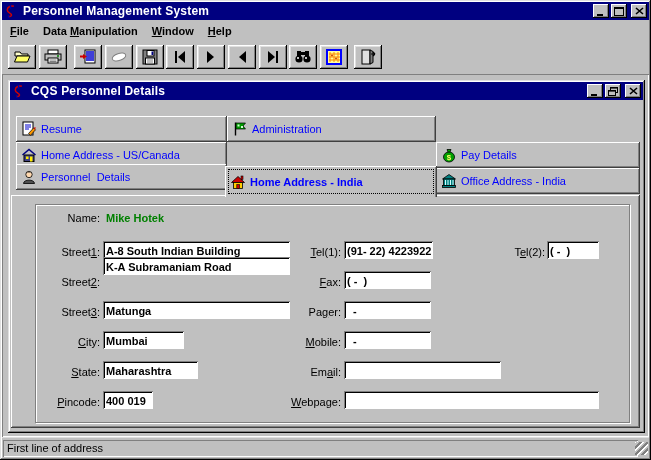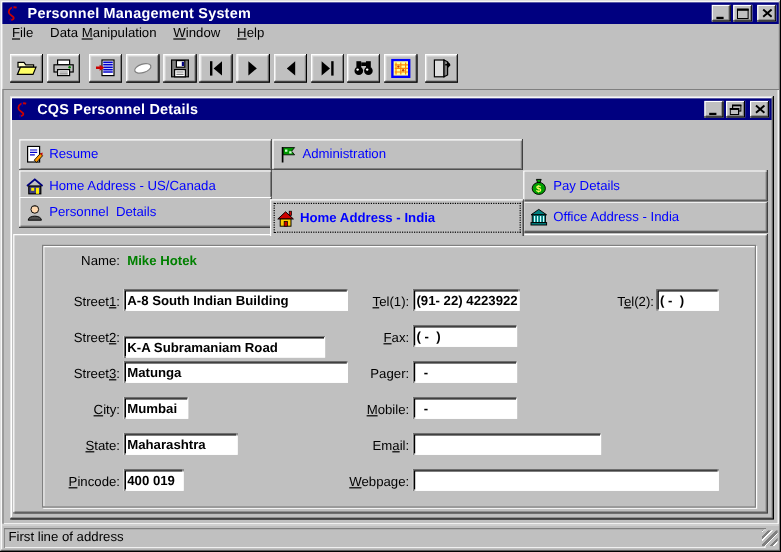--- a/index.html
+++ b/index.html
@@ -14,21 +14,21 @@
   #main-window { position:absolute; inset:0; }
 
   
   #main-titlebar, #child-titlebar { position:absolute; height:18px; background:#000080; display:flex; align-items:center; padding:0 2px; }
   #main-titlebar { left:2px; top:2px; width:647px; }
   .title-text { color:#fff; font-weight:bold; font-size:12px; margin-left:4px; flex:1; white-space:nowrap; letter-spacing:0.2px; }
   .cap-btn { width:16px; height:14px; margin-left:2px; display:flex; align-items:center; justify-content:center; background:#c0c0c0; box-shadow: inset -1px -1px 0 #000, inset 1px 1px 0 #fff, inset -2px -2px 0 #808080; flex:none; }
   .cap-gap { width:2px; flex:none; }
 
   
-  #menubar { position:absolute; left:2px; top:20px; width:647px; height:19px; display:flex; align-items:flex-start; padding-left:1px; }
+  #menubar { position:absolute; left:2px; top:20px; width:647px; height:19px; display:flex; align-items:flex-end; padding-left:1px;font-weight:bold; }
   .menu-item { padding:2px 7px; white-space:pre; }
   .mn { text-decoration:underline; }
 
   
   #toolbar { position:absolute; left:2px; top:39px; width:647px; height:35px; }
   .tb { position:absolute; top:6px; width:28px; height:24px; border:none; display:flex; align-items:center; justify-content:center; padding:0; cursor:default; }
   #tb-open{left:6px} #tb-print{left:37px} #tb-add{left:72px} #tb-clear{left:103px} #tb-save{left:134px}
   #tb-first{left:164px} #tb-next{left:195px} #tb-prev{left:226px} #tb-last{left:257px}
   #tb-find{left:287px} #tb-grid{left:318px} #tb-exit{left:352px}
 
@@ -57,23 +57,23 @@
   #groupbox { position:absolute; left:24px; top:9px; width:595px; height:219px; border:1px solid #808080; box-shadow: inset 1px 1px 0 #fff, 1px 1px 0 #fff; }
 
   
   .fl { position:absolute; height:18px; line-height:18px; text-align:right; white-space:pre; }
   .fi { position:absolute; height:18px; border:none; background:#fff; font-family:"Liberation Sans",sans-serif; font-size:11px; padding:2px 0 0 3px; box-shadow: inset 1px 1px 0 #808080, inset -1px -1px 0 #fff, inset 2px 2px 0 #000; font-weight: bold; }
   .lcol { left:24px; width:65px; }
   .mcol { left:255px; width:75px; }
   #lb-name   { left:29px; top:14px; width:60px; }
   #val-name  { position:absolute; left:95px; top:14px; height:18px; line-height:18px; color:#008000; font-weight:bold; }
   #lb-street1{top:48px} #in-street1{left:92px; top:46px; width:187px}
-  #lb-street2{top:78px} #in-street2{left:92px; top:85px; width:168px}
+  #lb-street2{top:78px} #in-street2{left:92px; top:62px; width:187px}
   #lb-street3{top:108px}#in-street3{left:92px; top:106px; width:187px}
-  #lb-city   {top:138px}#in-city   {left:92px; top:136px; width:54px}
+  #lb-city   {top:138px}#in-city   {left:92px; top:136px; width:81px}
   #lb-state  {top:168px}#in-state  {left:92px; top:166px; width:95px}
   #lb-pincode{top:198px}#in-pincode{left:92px; top:196px; width:50px}
   #lb-tel1   {top:48px} #in-tel1   {left:333px; top:46px; width:89px}
   #lb-fax    {top:78px} #in-fax    {left:333px; top:76px; width:87px}
   #lb-pager  {top:108px}#in-pager  {left:333px; top:106px; width:87px}
   #lb-mobile {top:138px}#in-mobile {left:333px; top:136px; width:87px}
   #lb-email  {top:168px}#in-email  {left:333px; top:166px; width:157px}
   #lb-webpage{top:198px}#in-webpage{left:333px; top:196px; width:255px}
   #lb-tel2   {left:480px; top:48px; width:54px}
   #in-tel2   {left:536px; top:46px; width:52px}

